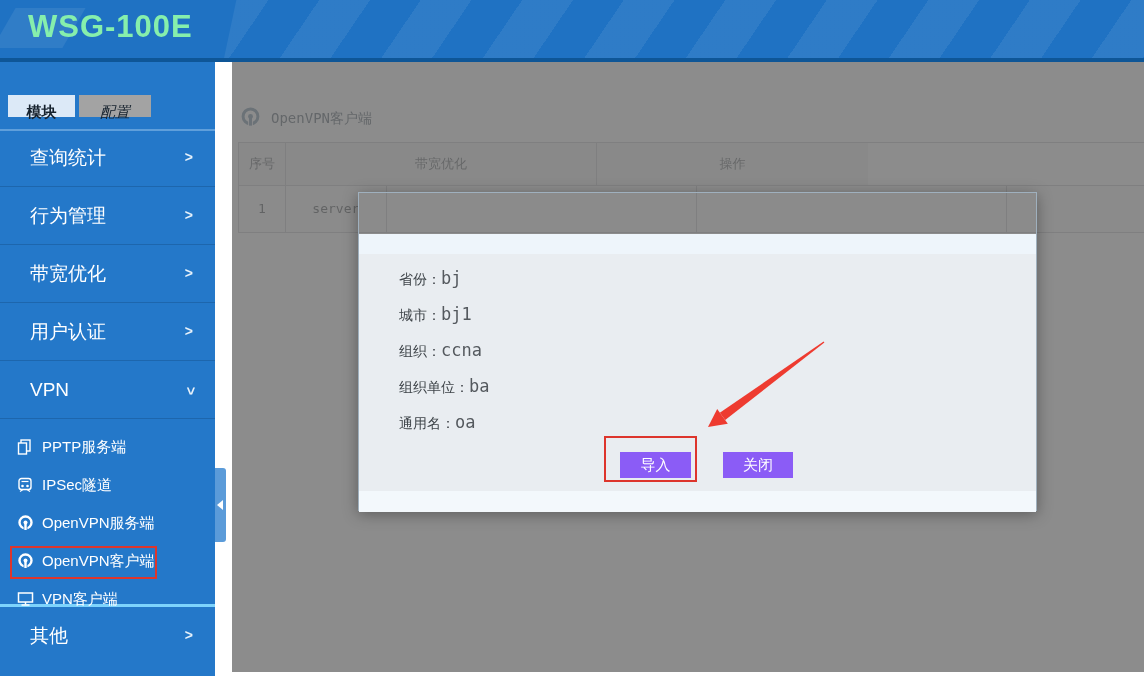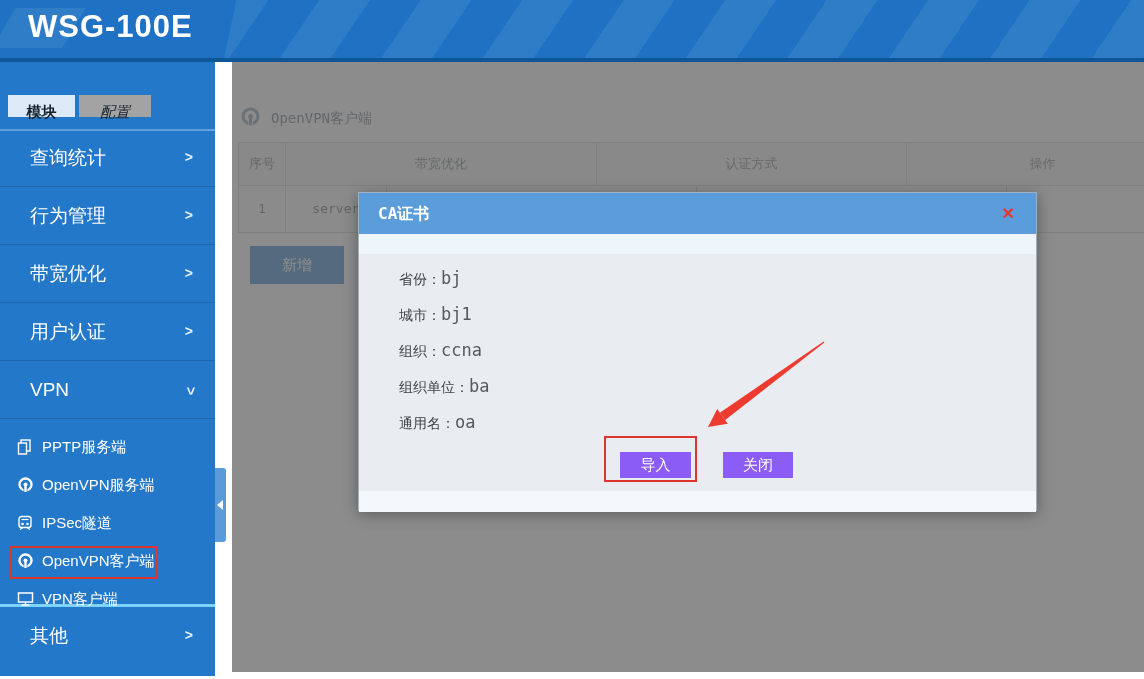--- a/index.html
+++ b/index.html
@@ -11,21 +11,21 @@
   .app-header { position:absolute; left:0; top:0; width:1144px; height:58px;
     background:#1f72c3; overflow:hidden; }
   .app-header::before { content:""; position:absolute; left:230px; top:-40px;
     width:980px; height:140px;
     background:repeating-linear-gradient(115deg, rgba(255,255,255,0.07) 0 46px,
       rgba(255,255,255,0) 46px 92px);
     transform:skewX(-12deg); }
   .app-header::after { content:""; position:absolute; left:4px; top:8px;
     width:70px; height:40px; background:rgba(255,255,255,0.08);
     transform:skewX(-30deg); }
-  .logo { position:absolute; left:28px; top:9px; color:#ffffff; font-size:31px;
+  .logo { position:absolute; left:28px; top:9px; color:#86efac; font-size:31px;
     font-weight:bold; letter-spacing:1px; z-index:2; }
   .header-strip { position:absolute; left:0; top:58px; width:1144px; height:4px;
     background:#0e5697; }
 
   
   .sidebar { position:absolute; left:0; top:62px; width:215px; height:614px;
     background:#2478c9; color:#fff; z-index:2; }
   .tabs { position:relative; height:67px; }
   .tab { position:absolute; top:33px; height:22px; text-align:center;
     line-height:34px; font-size:15px; color:#16222e; cursor:pointer; }
@@ -159,41 +159,41 @@
       <span class="si-icon">
         <svg width="16" height="16" viewBox="0 0 16 16">
           <rect x="4" y="1" width="9" height="11" fill="none" stroke="#fff" stroke-width="1.4"></rect>
           <rect x="1.5" y="4" width="8" height="11" fill="#2478c9" stroke="#fff" stroke-width="1.4"></rect>
         </svg>
       </span>
       <span class="si-label">PPTP服务端</span>
     </div>
     <div class="sub-item">
       <span class="si-icon">
-        <svg width="17" height="16" viewBox="0 0 17 16">
-          <circle cx="8.5" cy="7.5" r="6" fill="none" stroke="#fff" stroke-width="2.4"></circle>
-          <rect x="6.6" y="7.5" width="3.8" height="8" fill="#2478c9"></rect>
-          <rect x="7.3" y="6.5" width="2.4" height="8.5" fill="#fff"></rect>
-          <circle cx="8.5" cy="7.5" r="2" fill="#fff"></circle>
-        </svg>
-      </span>
-      <span class="si-label">OpenVPN服务端</span>
-    </div>
-    <div class="sub-item">
-      <span class="si-icon">
         <svg width="16" height="16" viewBox="0 0 16 16">
           <rect x="2" y="1.5" width="12" height="11" rx="2.5" fill="none" stroke="#fff" stroke-width="1.4"></rect>
           <line x1="4.5" y1="4.5" x2="11.5" y2="4.5" stroke="#fff" stroke-width="1.2"></line>
           <circle cx="5.5" cy="9" r="1.3" fill="#fff"></circle>
           <circle cx="10.5" cy="9" r="1.3" fill="#fff"></circle>
           <line x1="3" y1="14.5" x2="6" y2="12.5" stroke="#fff" stroke-width="1.2"></line>
           <line x1="13" y1="14.5" x2="10" y2="12.5" stroke="#fff" stroke-width="1.2"></line>
         </svg>
       </span>
       <span class="si-label">IPSec隧道</span>
+    </div>
+    <div class="sub-item">
+      <span class="si-icon">
+        <svg width="17" height="16" viewBox="0 0 17 16">
+          <circle cx="8.5" cy="7.5" r="6" fill="none" stroke="#fff" stroke-width="2.4"></circle>
+          <rect x="6.6" y="7.5" width="3.8" height="8" fill="#2478c9"></rect>
+          <rect x="7.3" y="6.5" width="2.4" height="8.5" fill="#fff"></rect>
+          <circle cx="8.5" cy="7.5" r="2" fill="#fff"></circle>
+        </svg>
+      </span>
+      <span class="si-label">OpenVPN服务端</span>
     </div>
     <div class="sub-item">
       <span class="si-icon">
         <svg width="17" height="16" viewBox="0 0 17 16">
           <circle cx="8.5" cy="7.5" r="6" fill="none" stroke="#fff" stroke-width="2.4"></circle>
           <rect x="6.6" y="7.5" width="3.8" height="8" fill="#2478c9"></rect>
           <rect x="7.3" y="6.5" width="2.4" height="8.5" fill="#fff"></rect>
           <circle cx="8.5" cy="7.5" r="2" fill="#fff"></circle>
         </svg>
       </span>
@@ -231,42 +231,36 @@
         <circle cx="8.5" cy="7.5" r="2" fill="#7d97ad"></circle>
       </svg>
     </span>
     <span class="pt-label">OpenVPN客户端</span>
   </div>
 
   <div class="grid">
     <div class="grid-row grid-head">
       <div class="cell c0">序号</div>
       <div class="cell c2">带宽优化</div>
-      <div class="cell c3">认证方式</div>
       <div class="cell c4">操作</div>
     </div>
     <div class="grid-row grid-body">
       <div class="cell c0">1</div>
       <div class="cell c1">server</div>
       <div class="cell c2"></div>
       <div class="cell c3"></div>
       <div class="cell c4"></div>
     </div>
   </div>
 
-  <div class="add-button">新增</div>
 </div>
 
 <div class="dim-overlay"></div>
 
 <div class="modal">
-  <div class="modal-titlebar">
-    <span class="modal-title">CA证书</span>
-    <span class="modal-close">×</span>
-  </div>
   <div class="modal-band"></div>
   <div class="modal-body"></div>
   <div class="modal-footer"></div>
 
   <div class="field-row" style="top:67px;">
     <span class="field-label">省份：</span><span class="field-value">bj</span>
   </div>
   <div class="field-row" style="top:103px;">
     <span class="field-label">城市：</span><span class="field-value">bj1</span>
   </div>

